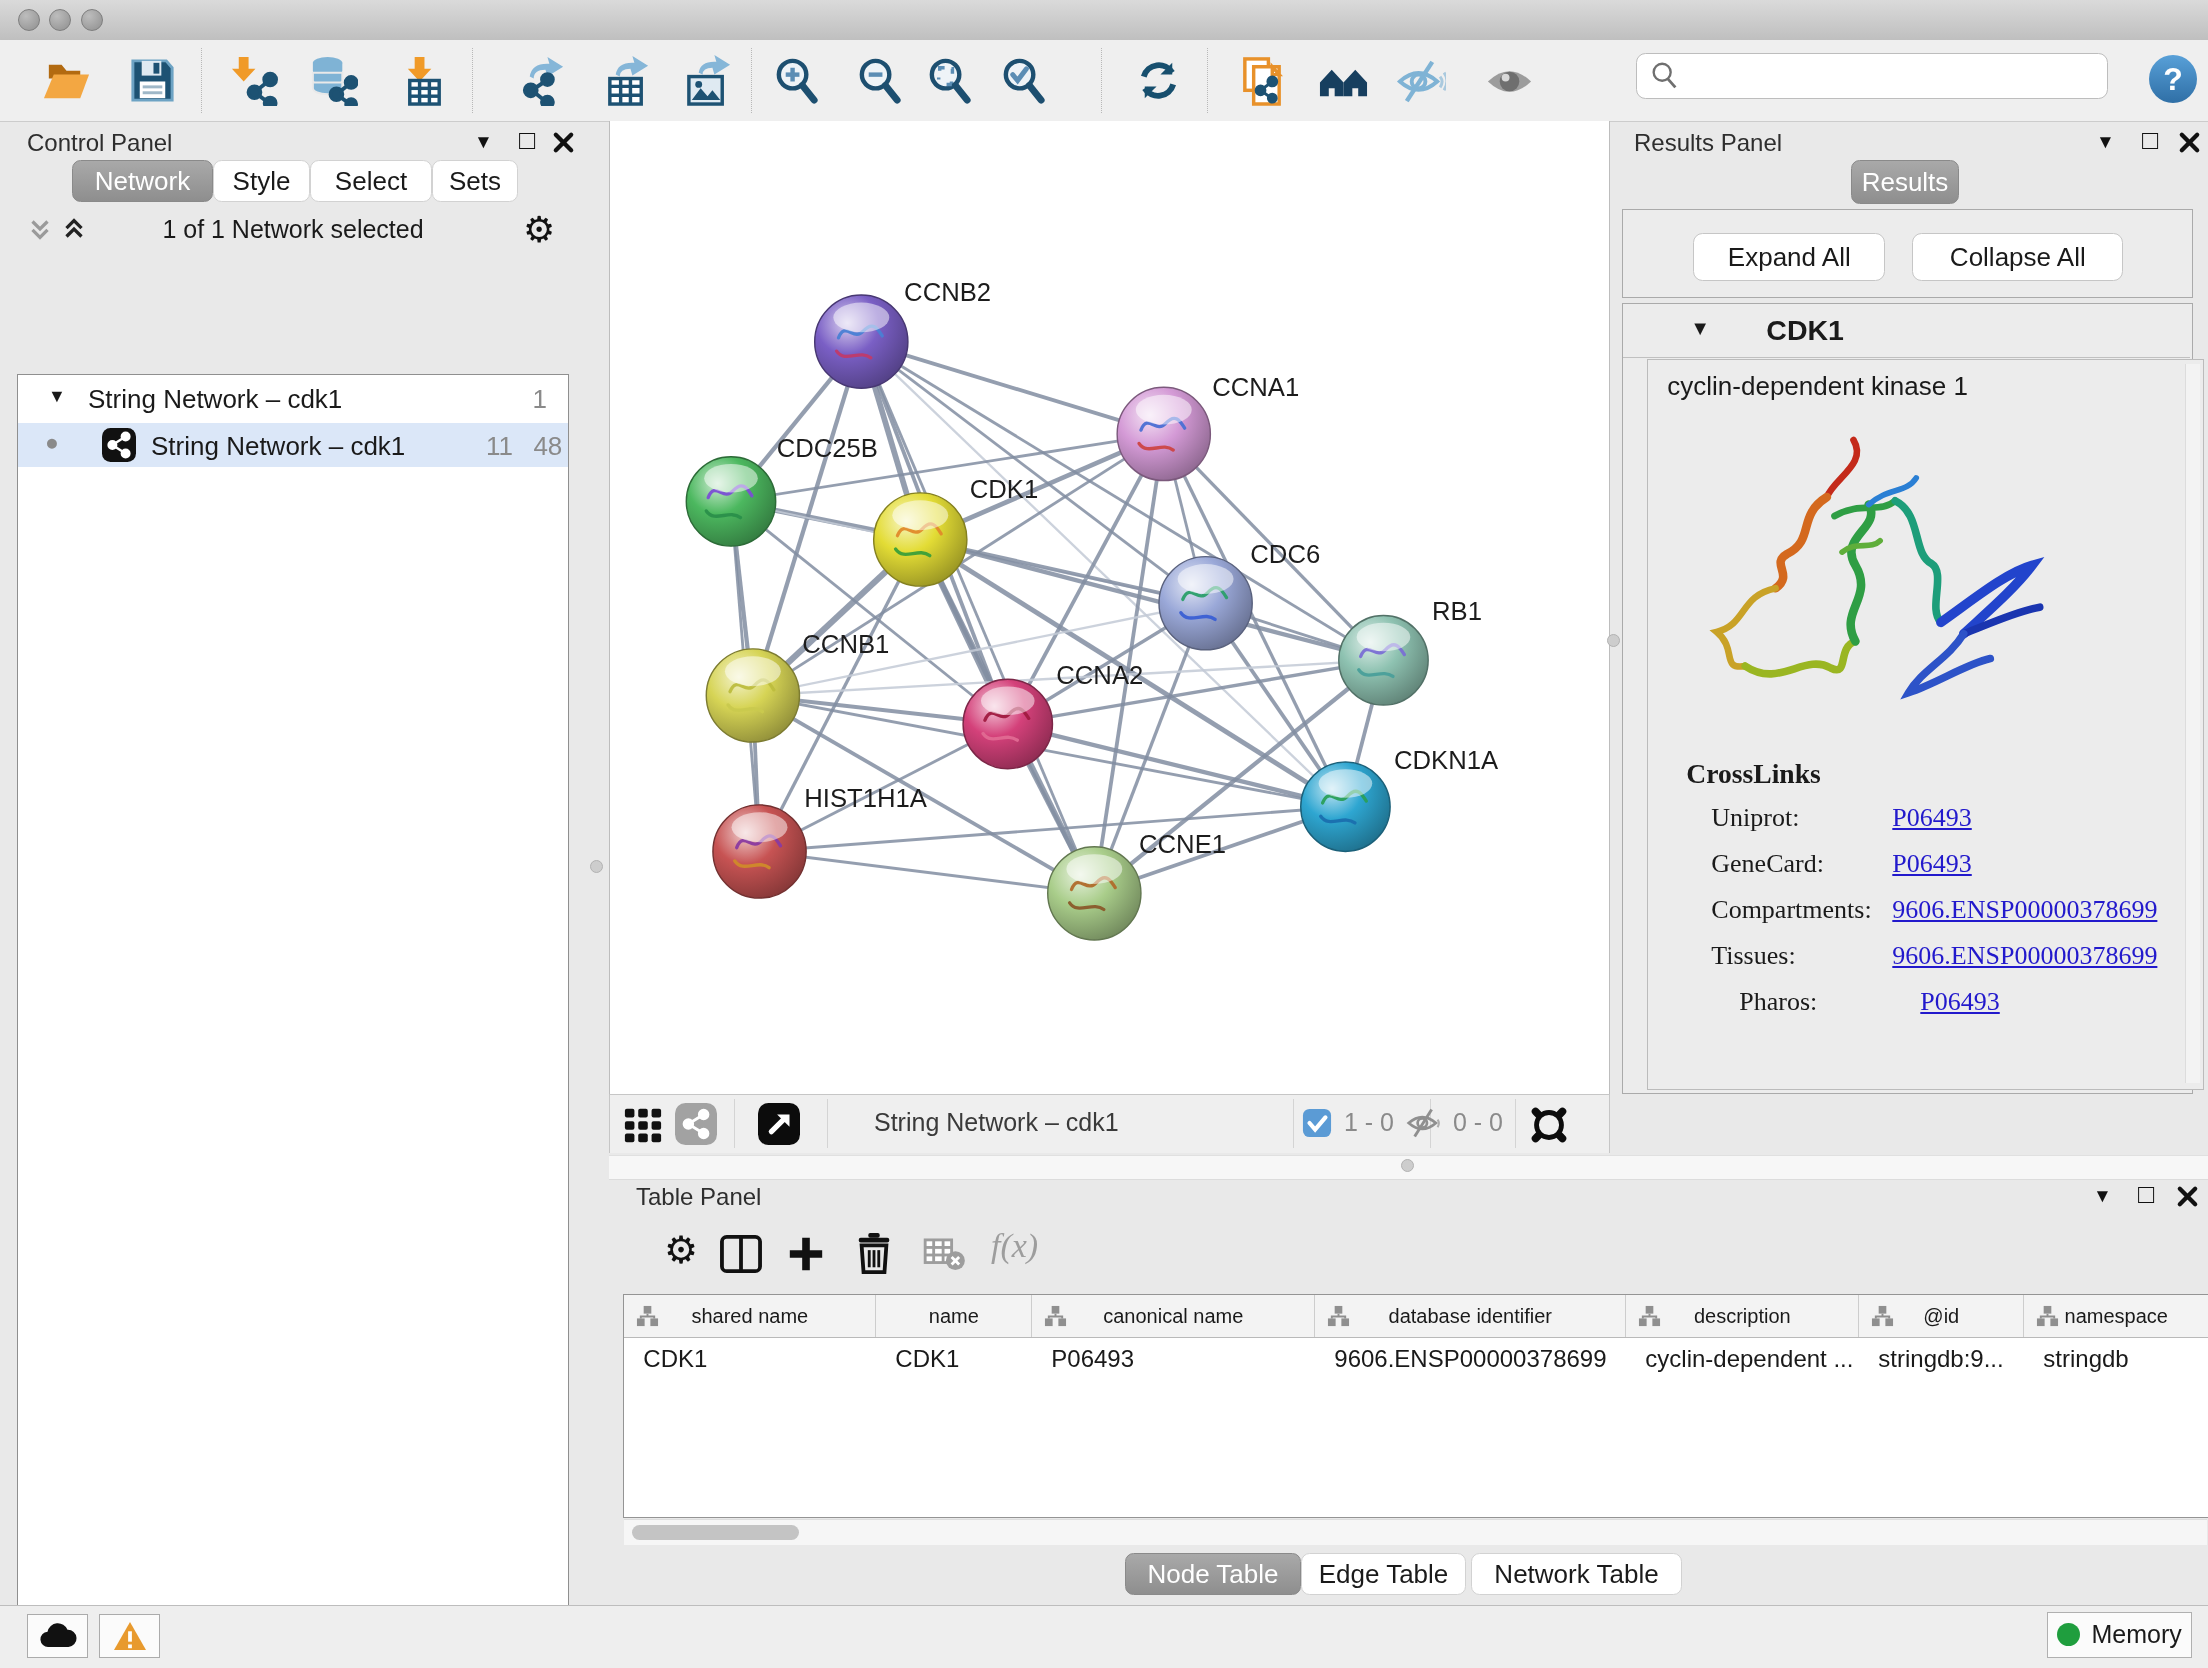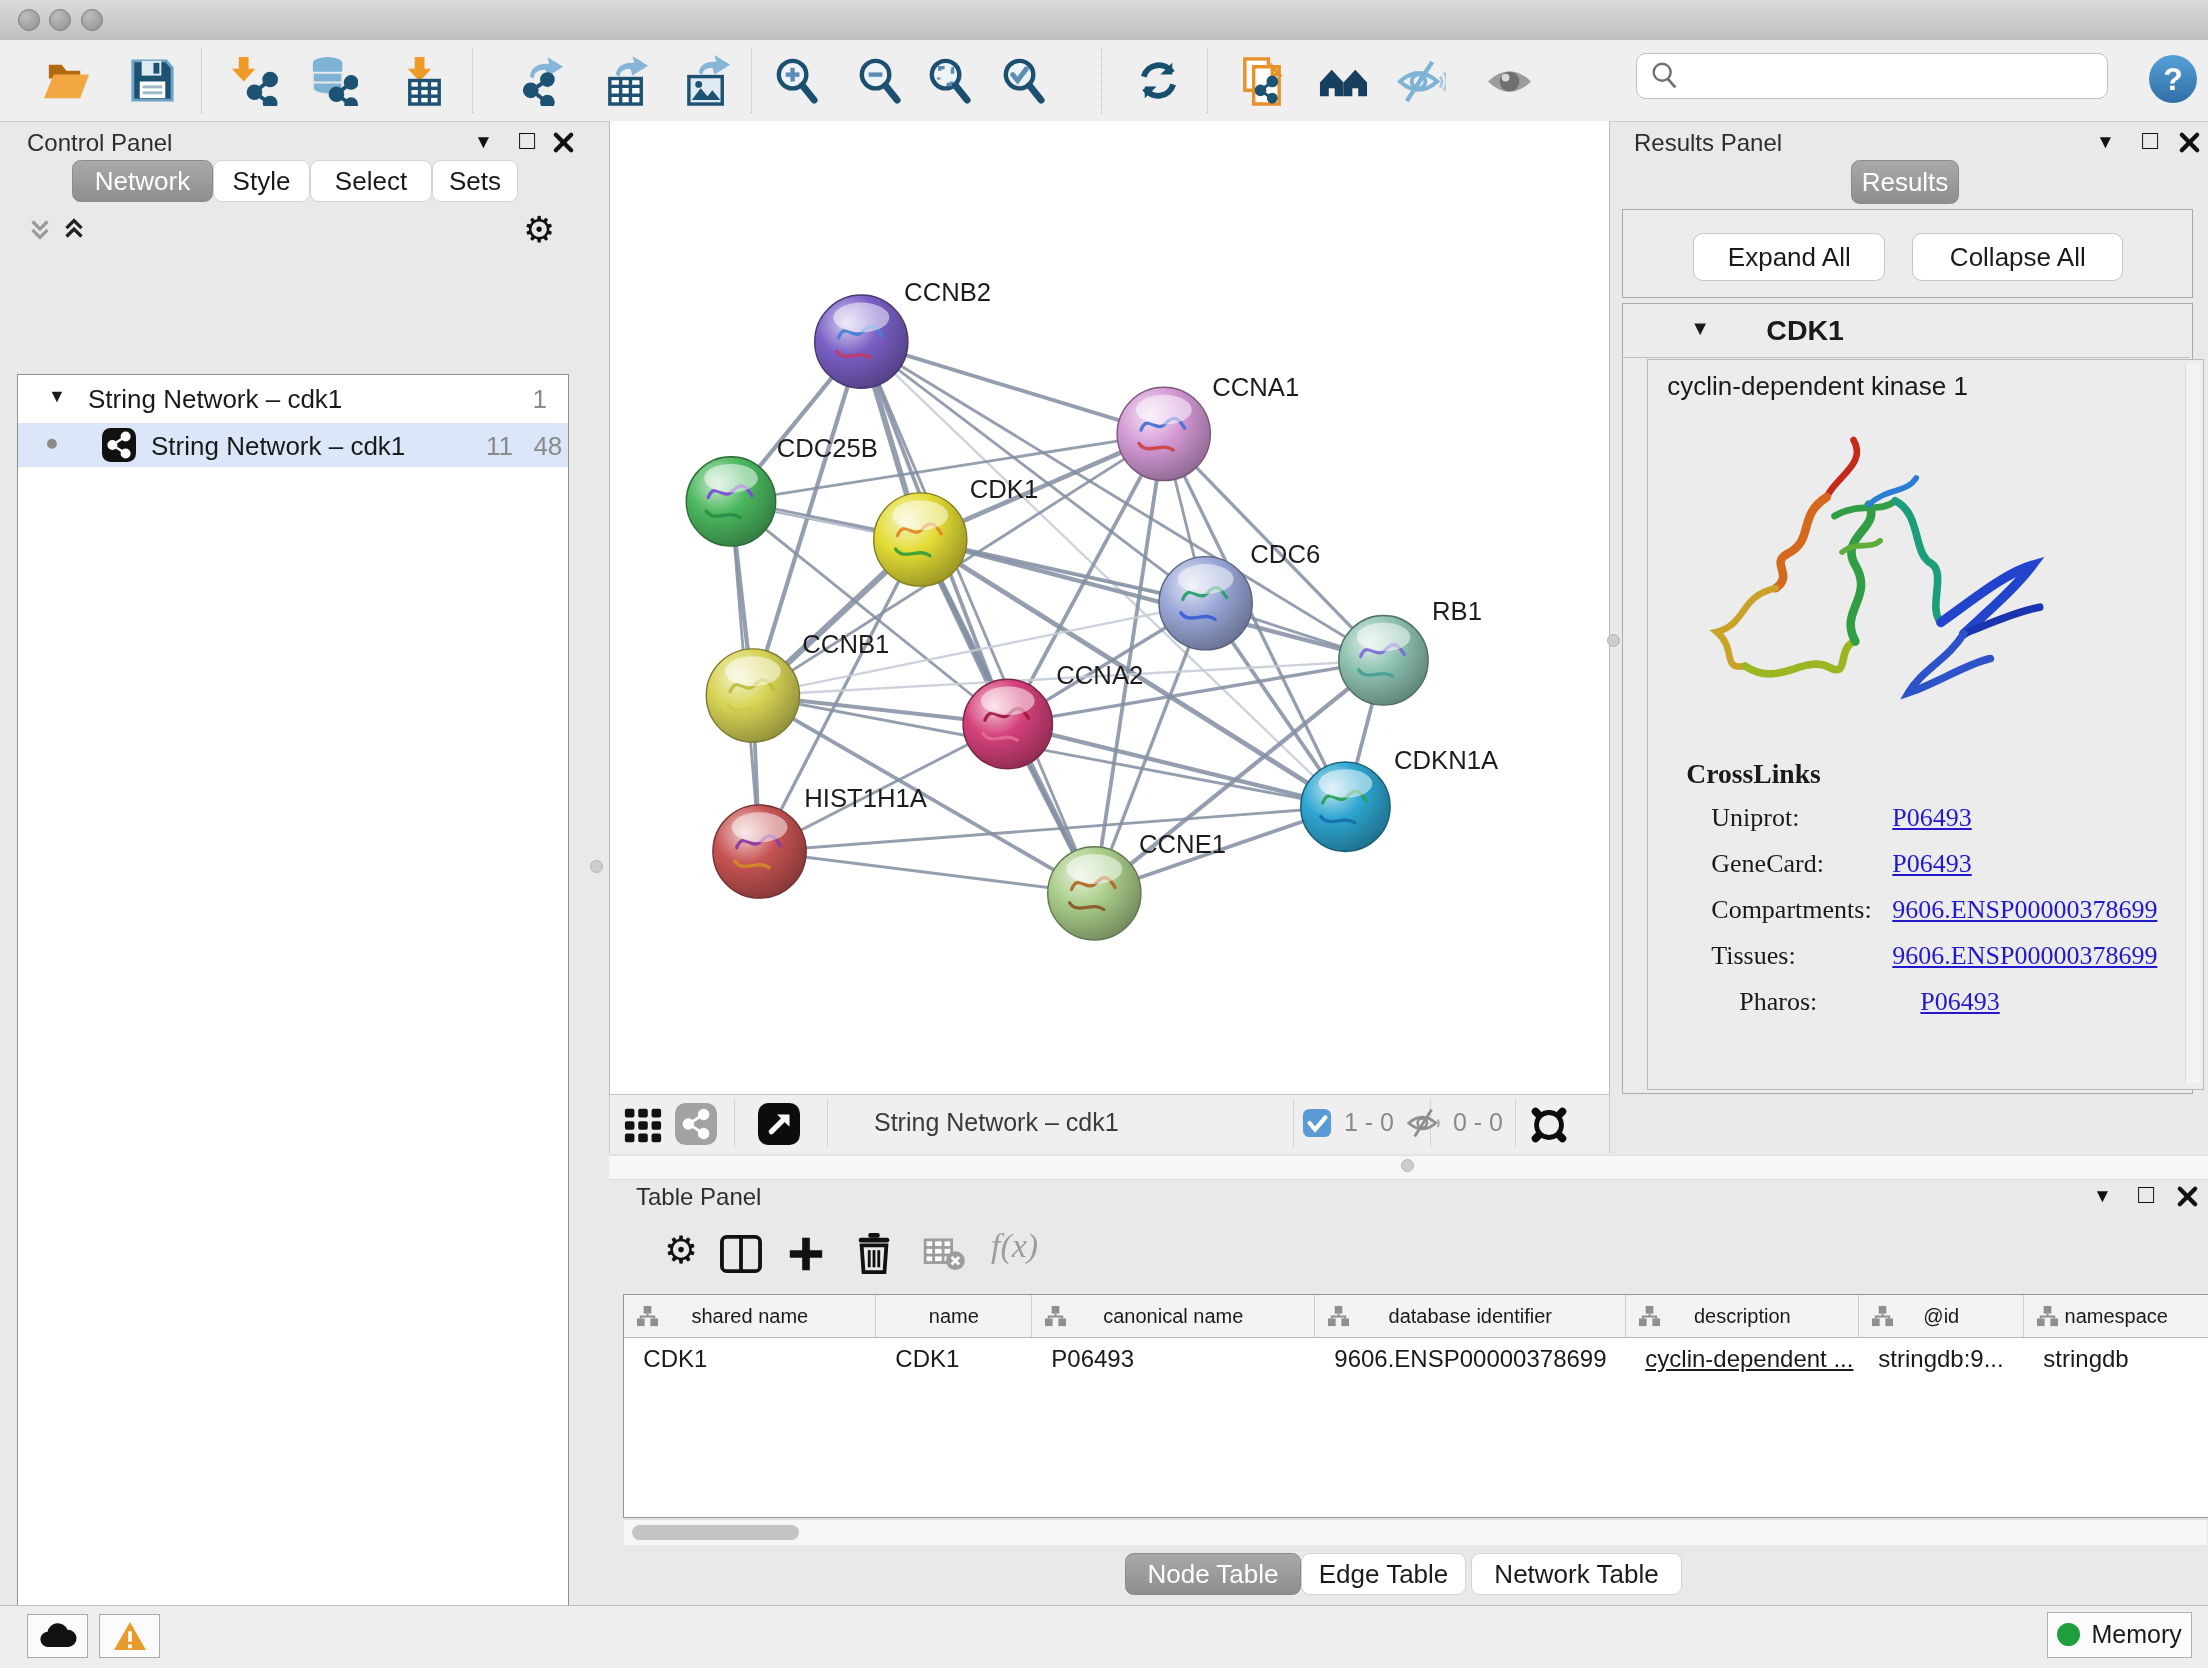--- a/index.html
+++ b/index.html
@@ -303,20 +303,21 @@
   <div class="abs" style="left:25px;top:93px">
     <svg width="30" height="30" viewBox="0 0 32 32">
         <path d="M8 8 l8 8 8 -8 M8 17 l8 8 8 -8" stroke="#9a9a9a" stroke-width="3.5" fill="none"></path>
       </svg>
   </div>
   <div class="abs" style="left:59px;top:93px">
     <svg width="30" height="30" viewBox="0 0 32 32">
         <path d="M8 24 l8 -8 8 8 M8 15 l8 -8 8 8" stroke="#222" stroke-width="3.5" fill="none"></path>
       </svg>
   </div>
+  <div class="abs" style="left:17px;top:94px;width:552px;text-align:center;font-size:25px">1 of 1 Network selected</div>
   <div class="abs" style="left:523px;top:88px;font-size:36px;color:#111">⚙</div>
 
   <div class="abs" id="cp-list-box">
     <div class="abs cp-row" style="top:3.8px">
       <span class="abs" style="left:30px;top:7.6px;font-size:18px">▼</span>
       <span class="abs rowtxt" style="left:70px;top:5.7px">String Network – cdk1</span>
       <span class="abs rowtxt muted" style="right:21px;top:5.7px">1</span>
     </div>
     <div class="abs cp-row" style="top:48px;background:#dbe7f8">
       <span class="abs muted" style="left:27px;top:5.7px;font-size:23px">●</span>
@@ -792,21 +793,21 @@
             <path d="M12 9 v3 M5 14 v-2 h14 v2" stroke="#8f8f8f" stroke-width="2" fill="none"></path>
           </svg>
           <span>namespace</span>
         </div>
       </div>
     <div id="tbl-row">
         <div class="td" style="width: 252px; min-width: 252px;">CDK1</div>
         <div class="td" style="width: 156px; min-width: 156px;">CDK1</div>
         <div class="td" style="width: 283px; min-width: 283px;">P06493</div>
         <div class="td" style="width: 311px; min-width: 311px;">9606.ENSP00000378699</div>
-        <div class="td" style="width: 233px; min-width: 233px; text-decoration: underline;">cyclin-dependent ...</div>
+        <div class="td" style="width: 233px; min-width: 233px;">cyclin-dependent ...</div>
         <div class="td" style="width: 165px; min-width: 165px;">stringdb:9...</div>
         <div class="td" style="width: 185px; min-width: 185px;">stringdb</div>
       </div>
   </div>
   <div class="abs" id="tbl-hscroll" style="left:15px;top:340px">
     <div class="abs" id="tbl-thumb"></div>
   </div>
 
   <div class="abs tab sel" style="left:516px;top:374px;width:176px">
       <span>Node Table</span>

